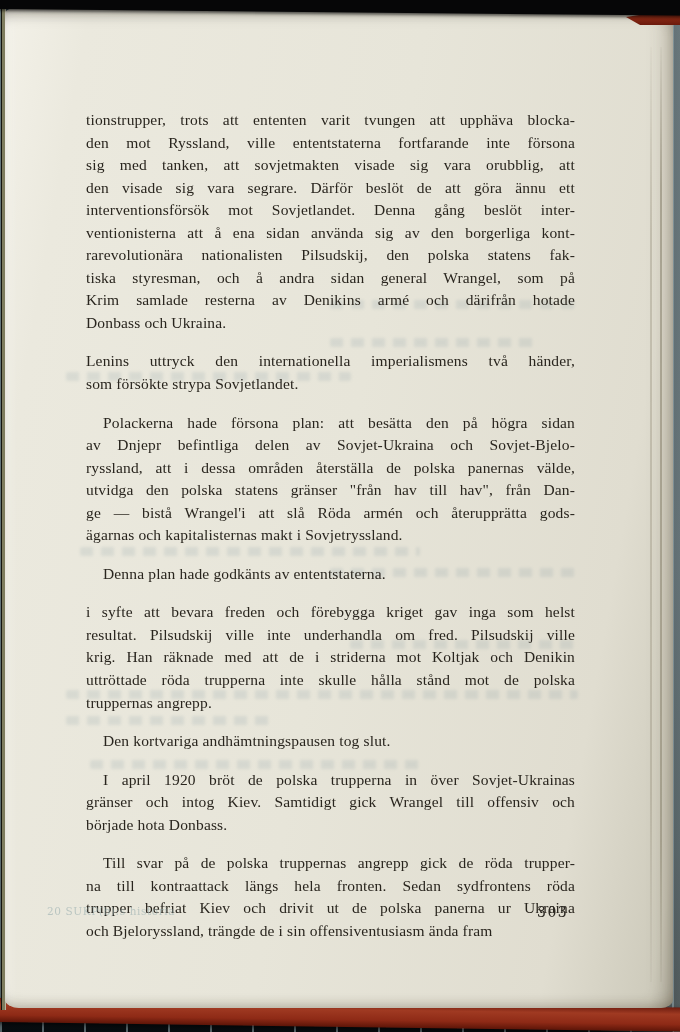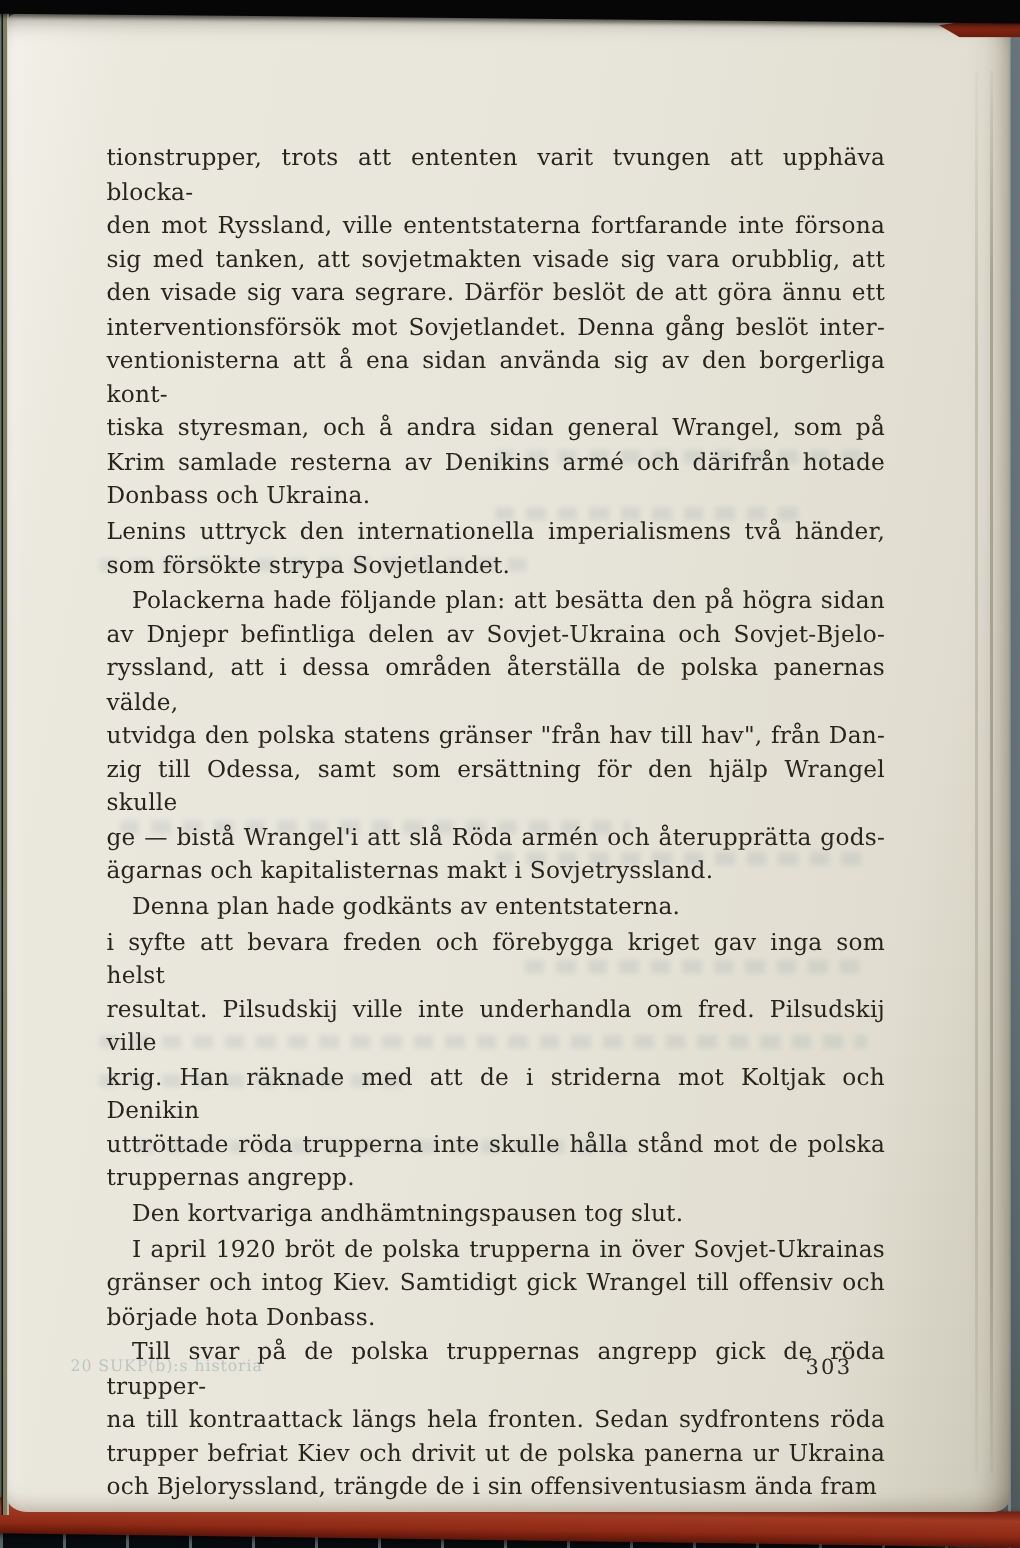--- a/index.html
+++ b/index.html
@@ -75,21 +75,21 @@
   .g7{left:61px; top:681px;width:512px;}
   .g8{left:61px; top:707px;width:205px;}
   .g9{left:85px; top:751px;width:330px;}
   
   .text-block{
     position:absolute;left:65px;top:84px;width:521px;
     font-size:15.5px;line-height:22.55px;color:#29251e;
     letter-spacing:.15px;
     text-rendering:optimizeLegibility;
   }
-  .para{margin:1px;}
+  .para{margin:16px;font-family:Liberation Serif, serif;}
   .line{text-align:justify;text-align-last:justify;}
   .line.last{text-align-last:left;}
   .line.indent{text-indent:17px;}
   
   .signature-ghost{
     position:absolute;left:42px;top:896px;
     font-size:10.5px;letter-spacing:.6px;color:#93aaac;opacity:.55;
     filter:blur(.5px);
     font-family:"DejaVu Serif","Liberation Serif",serif;
   }
@@ -122,34 +122,34 @@
     <div class="ghost g9"></div>
 
     <div class="text-block">
         <div class="para">
           <div class="line">tionstrupper, trots att ententen varit tvungen att upphäva blocka-</div>
           <div class="line">den mot Ryssland, ville ententstaterna fortfarande inte försona</div>
           <div class="line">sig med tanken, att sovjetmakten visade sig vara orubblig, att</div>
           <div class="line">den visade sig vara segrare. Därför beslöt de att göra ännu ett</div>
           <div class="line">interventionsförsök mot Sovjetlandet. Denna gång beslöt inter-</div>
           <div class="line">ventionisterna att å ena sidan använda sig av den borgerliga kont-</div>
+          <div class="line">rarevolutionära nationalisten Pilsudskij, den polska statens fak-</div>
           <div class="line">tiska styresman, och å andra sidan general Wrangel, som på</div>
           <div class="line">Krim samlade resterna av Denikins armé och därifrån hotade</div>
           <div class="line last">Donbass och Ukraina.</div>
         </div>
         <div class="para">
           <div class="line">Lenins uttryck den internationella imperialismens två händer,</div>
           <div class="line last">som försökte strypa Sovjetlandet.</div>
         </div>
         <div class="para">
-          <div class="line indent">Polackerna hade följande plan: att besätta den på högra sidan</div>
+          <div class="line indent">Polackerna hade försona plan: att besätta den på högra sidan</div>
           <div class="line">av Dnjepr befintliga delen av Sovjet-Ukraina och Sovjet-Bjelo-</div>
           <div class="line">ryssland, att i dessa områden återställa de polska panernas välde,</div>
           <div class="line">utvidga den polska statens gränser "från hav till hav", från Dan-</div>
-          <div class="line">zig till Odessa, samt som ersättning för den hjälp Wrangel skulle</div>
           <div class="line">ge — bistå Wrangel'i att slå Röda armén och återupprätta gods-</div>
           <div class="line last">ägarnas och kapitalisternas makt i Sovjetryssland.</div>
         </div>
         <div class="para">
           <div class="line indent last">Denna plan hade godkänts av ententstaterna.</div>
         </div>
         <div class="para">
           <div class="line">i syfte att bevara freden och förebygga kriget gav inga som helst</div>
           <div class="line">resultat. Pilsudskij ville inte underhandla om fred. Pilsudskij ville</div>
           <div class="line">krig. Han räknade med att de i striderna mot Koltjak och Denikin</div>

